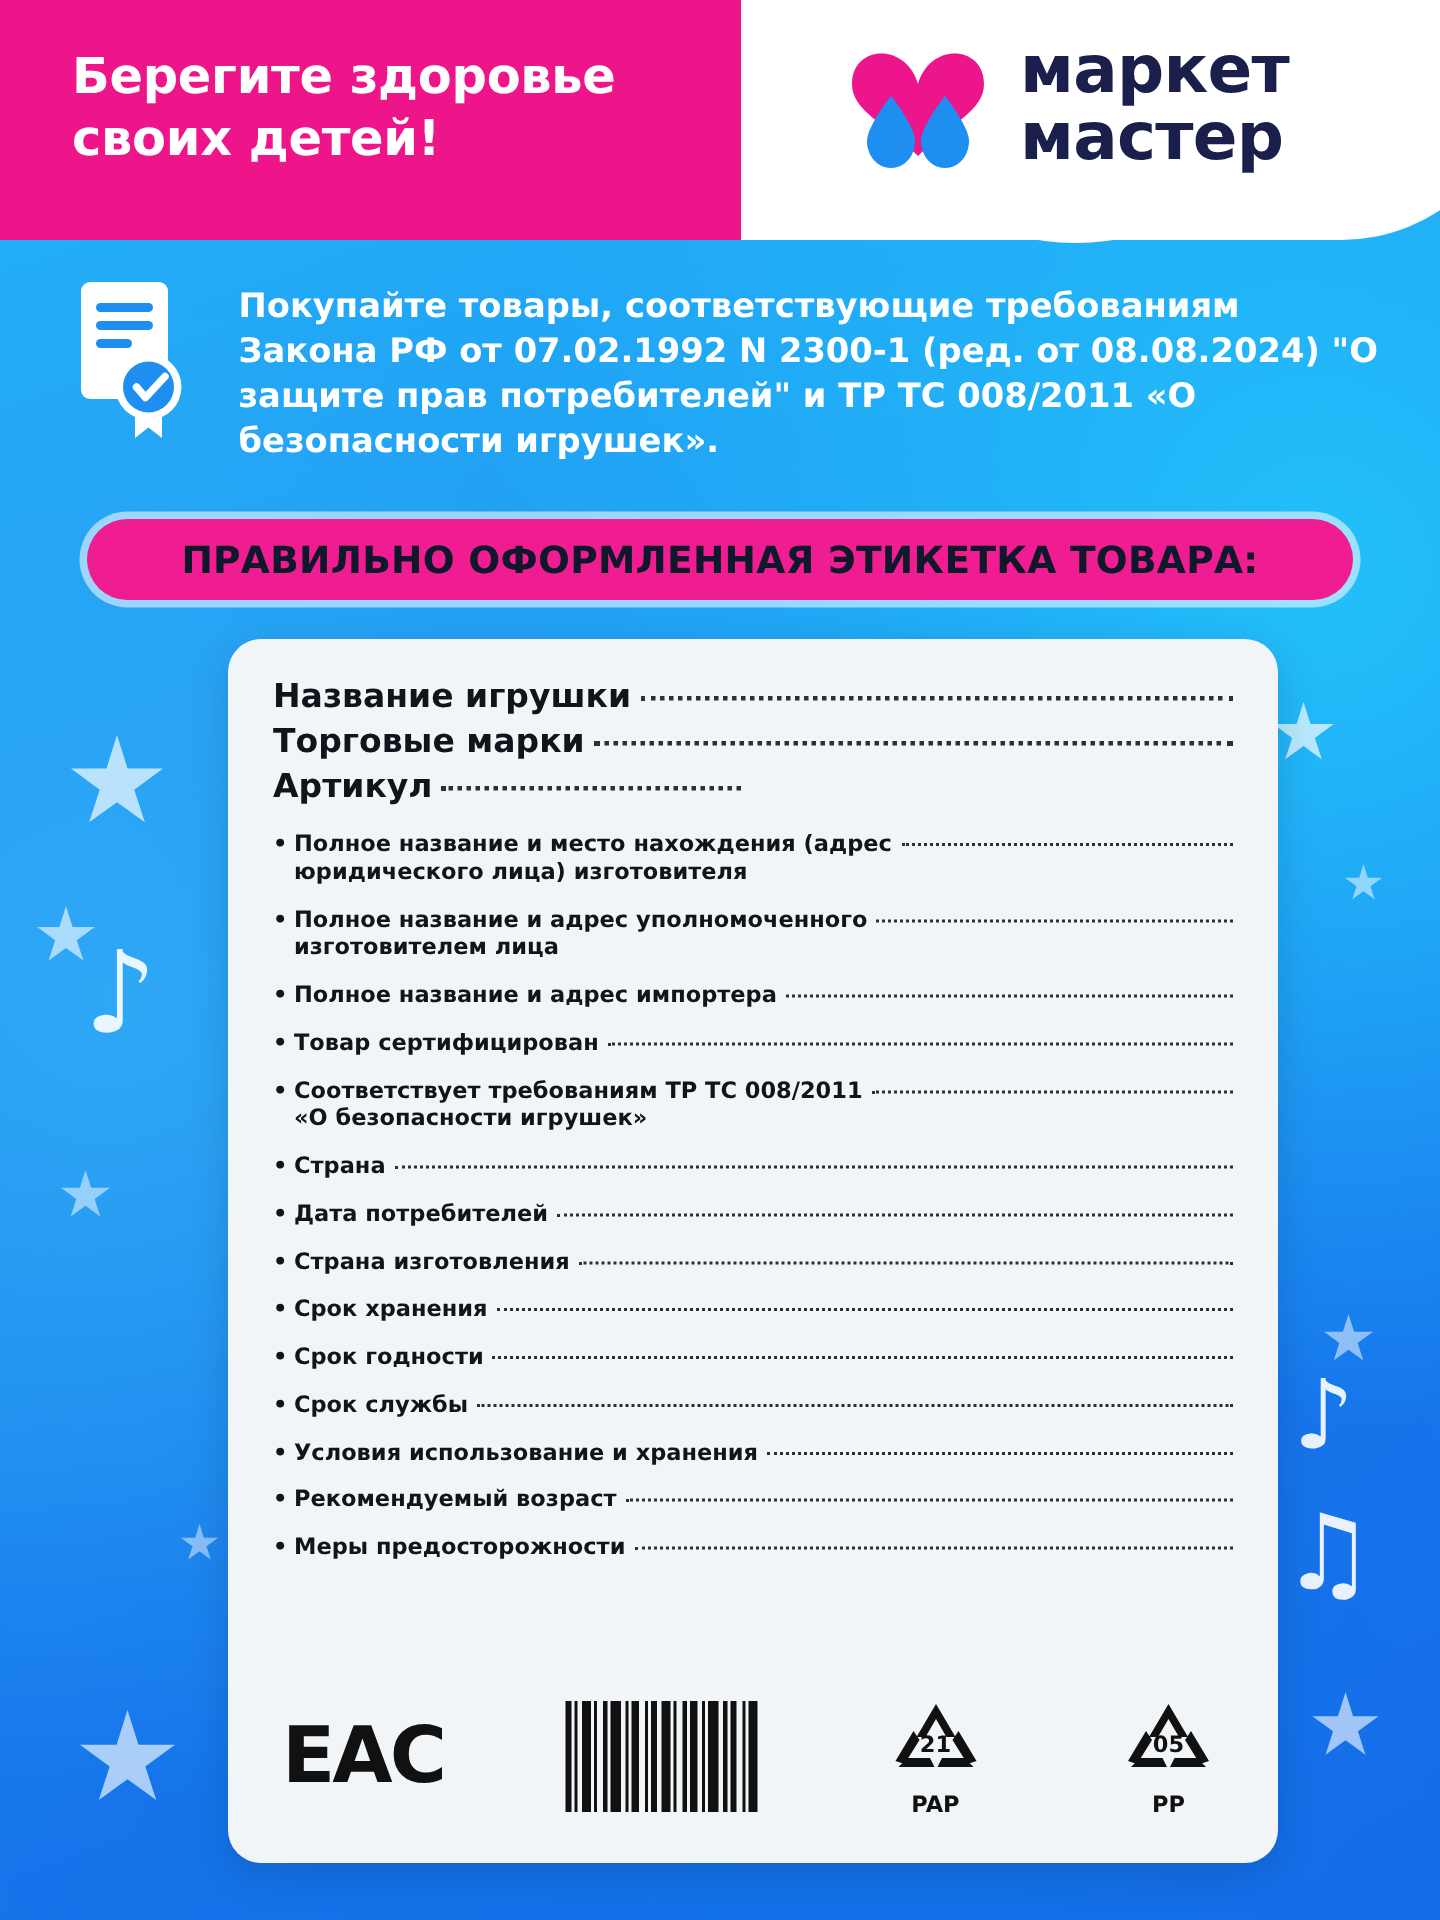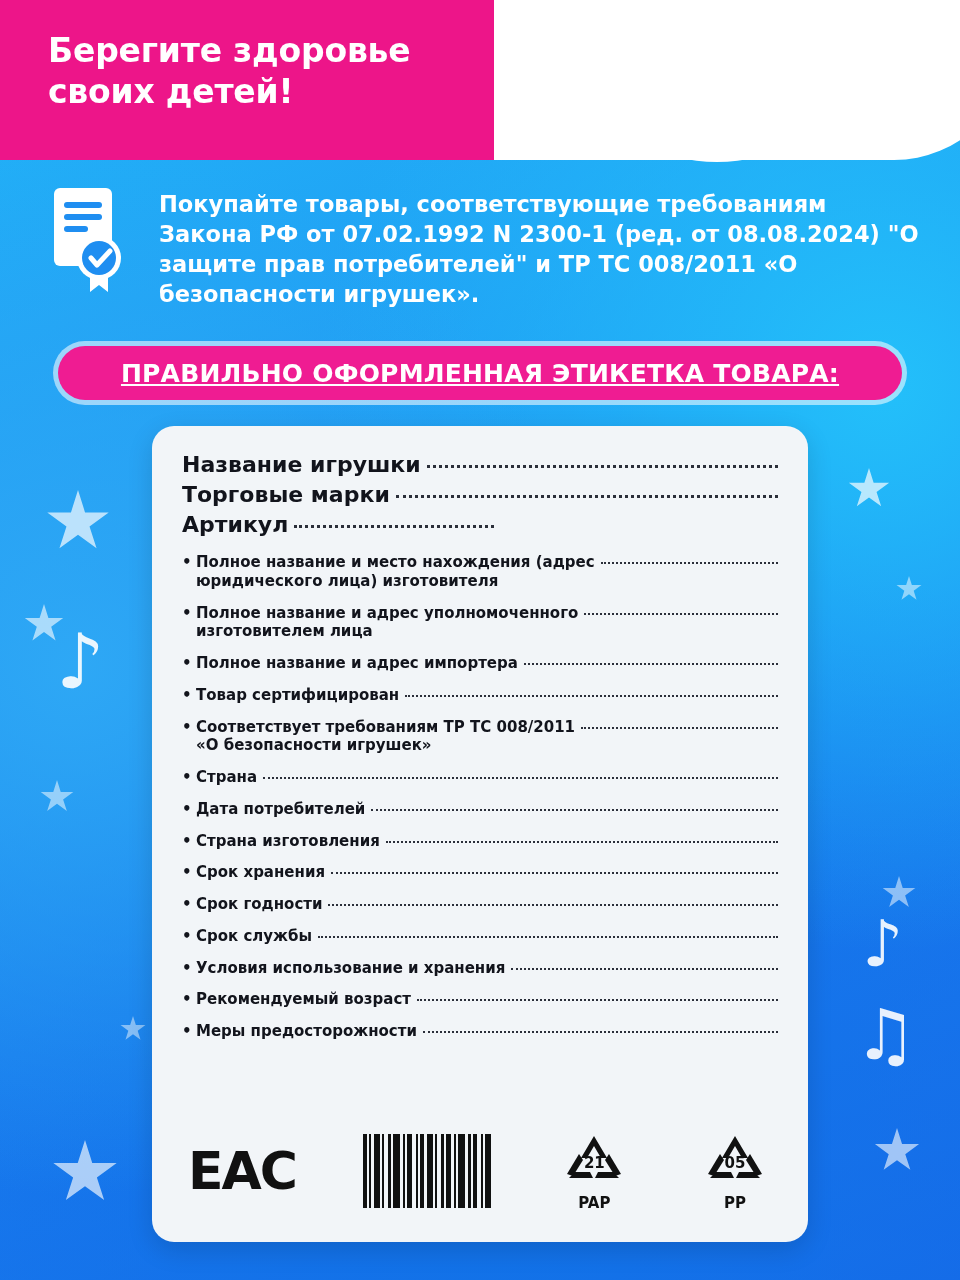--- a/index.html
+++ b/index.html
@@ -146,37 +146,37 @@
     width: 844px;
     height: 54px;
     border-radius: 30px;
     background: #ef1c92;
     box-shadow: 0 0 0 5px rgba(255,255,255,0.55);
     display: flex;
     align-items: center;
     justify-content: center;
   }
   .pill-text {
-    color: #ffffff;
+    color: #0f172a;
     font-weight: bold;
     font-size: 25px;
     letter-spacing: 0.2px;
-    text-decoration: underline;
   }
 
   
   .card {
     position: absolute;
     top: 426px;
     left: 152px;
     width: 656px;
     height: 816px;
     background: #f2f5f8;
     border-radius: 22px;
     box-shadow: 0 8px 26px rgba(0,0,0,0.14);
+    padding-left: 44px;
   }
   .card-inner {
     position: absolute;
     left: 30px;
     right: 30px;
     top: 26px;
   }
   .head-line {
     display: flex;
     align-items: baseline;
@@ -284,20 +284,33 @@
   <div class="top-band"></div>
   <div class="top-band-title" style="white-space:pre-line;">Берегите здоровье
 своих детей!</div>
 
   <div class="cloud"></div>
   <div class="cloud-bump-a"></div>
   <div class="cloud-bump-b"></div>
   <div class="cloud-bump-c"></div>
   <div class="cloud-bump-d"></div>
 
+  <div class="logo">
+    <div class="logo-mark">
+      <svg viewBox="0 0 104 96" width="104" height="96" aria-hidden="true">
+        <path d="M52 34 C44 6, 8 8, 8 34 C8 52, 30 60, 52 82 C74 60, 96 52, 96 34 C96 8, 60 6, 52 34 Z" fill="#ec158b"></path>
+        <path d="M34 42 C34 42, 18 62, 18 72 C18 82, 25 90, 34 90 C43 90, 50 82, 50 72 C50 62, 34 42, 34 42 Z" fill="#1f8ef1"></path>
+        <path d="M70 42 C70 42, 54 62, 54 72 C54 82, 61 90, 70 90 C79 90, 86 82, 86 72 C86 62, 70 42, 70 42 Z" fill="#1f8ef1"></path>
+      </svg>
+    </div>
+    <div class="logo-text">
+      <div>маркет</div>
+      <div>мастер</div>
+    </div>
+  </div>
 
   <div class="law-row">
     <div class="doc-icon">
       <svg viewBox="0 0 86 108" width="86" height="108" aria-hidden="true">
         <rect x="8" y="2" width="58" height="78" rx="6" fill="#ffffff"></rect>
         <rect x="18" y="16" width="38" height="6" rx="3" fill="#1f8ef1"></rect>
         <rect x="18" y="28" width="38" height="6" rx="3" fill="#1f8ef1"></rect>
         <rect x="18" y="40" width="24" height="6" rx="3" fill="#1f8ef1"></rect>
         <path d="M44 84 l0 22 l9 -7 l9 7 l0 -22 z" fill="#ffffff"></path>
         <circle cx="53" cy="72" r="22" fill="#ffffff"></circle>

